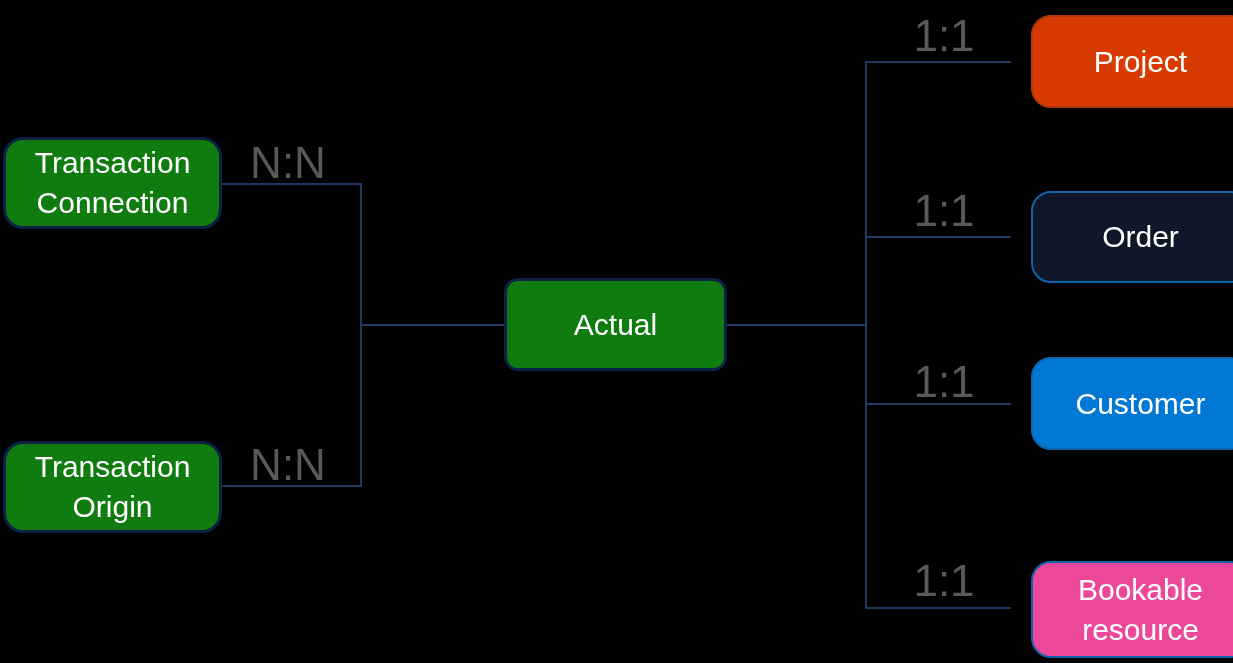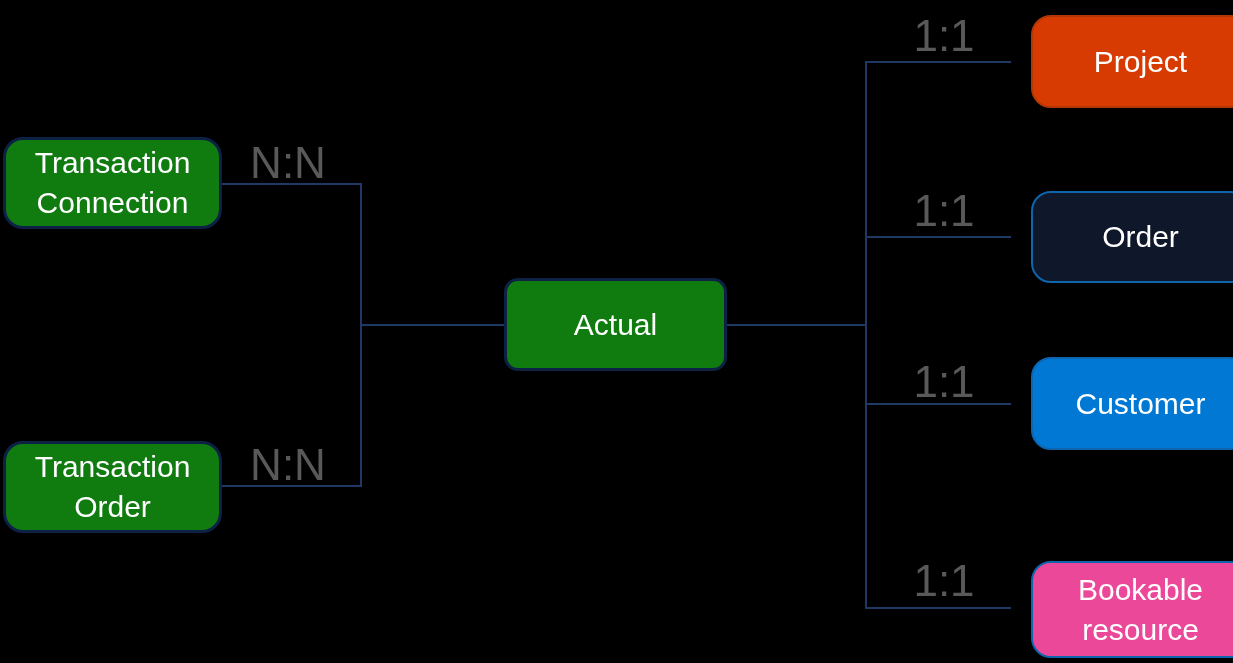--- a/index.html
+++ b/index.html
@@ -87,21 +87,21 @@
   <span class="edge-label l-11a" style="color: rgb(89, 89, 89);">1:1</span>
   <span class="edge-label l-11b" style="color: rgb(89, 89, 89);">1:1</span>
   <span class="edge-label l-11c" style="color: rgb(89, 89, 89);">1:1</span>
   <span class="edge-label l-11d" style="color: rgb(89, 89, 89);">1:1</span>
 
   <div class="node b3 n-tc" style="background-color: rgb(16, 124, 16); border-color: rgb(13, 33, 69);">
     <span class="node-label">Transaction Connection</span>
   </div>
 
   <div class="node b3 n-to" style="background-color: rgb(16, 124, 16); border-color: rgb(13, 33, 69);">
-    <span class="node-label">Transaction Order</span>
+    <span class="node-label">Transaction Origin</span>
   </div>
 
   <div class="node b3 n-actual" style="background-color: rgb(16, 124, 16); border-color: rgb(13, 33, 69);">
     <span class="node-label">Actual</span>
   </div>
 
   <div class="node b2 n-project" style="background-color: rgb(216, 59, 1); border-color: rgb(179, 55, 6);">
     <span class="node-label">Project</span>
   </div>
 

